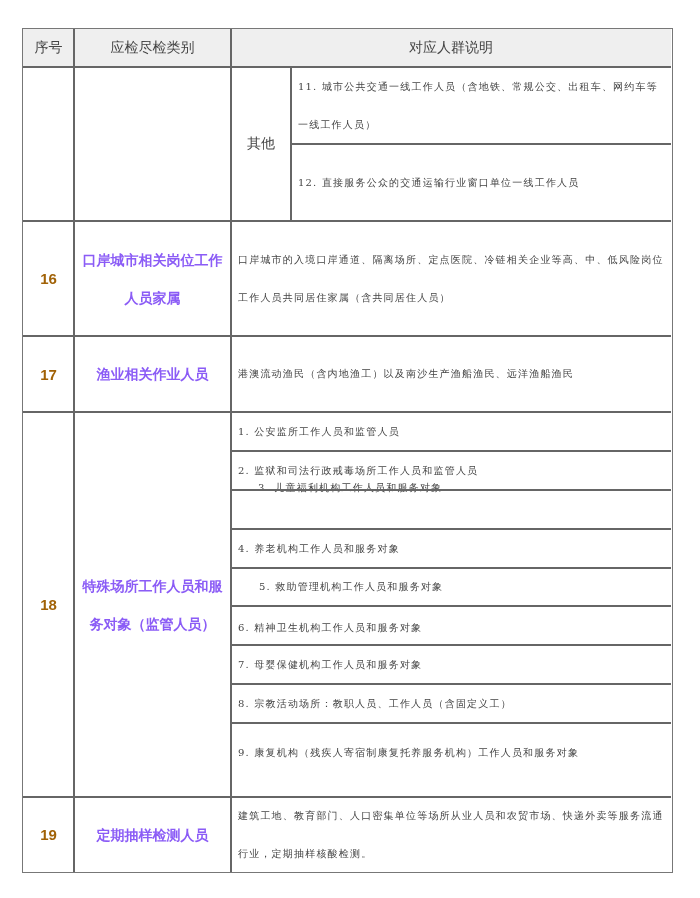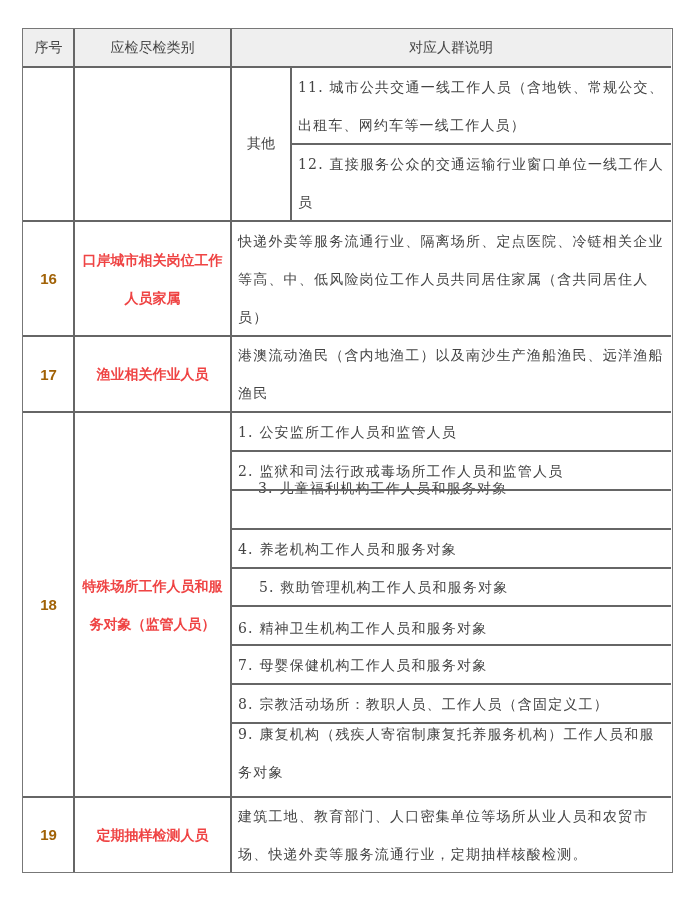--- a/index.html
+++ b/index.html
@@ -5,40 +5,40 @@
   html, body { margin: 0; padding: 0; background: #ffffff; }
   body { width: 700px; height: 898px; position: relative; overflow: hidden;
          font-family: "DejaVu Serif", "Liberation Serif", serif; color: #333; }
   .tbl { position: absolute; left: 22px; top: 28px; width: 651px; height: 845px;
          border: 1.5px solid #777; box-sizing: border-box; }
   .cell { position: absolute; box-sizing: border-box; display: flex; align-items: center; }
   .hdr { background: #efefef; justify-content: center; font-size: 14px; color: #444; }
   .vline { position: absolute; width: 1.5px; background: #666; }
   .hline { position: absolute; height: 1.5px; background: #666; }
   .num { justify-content: center; font-family: "Liberation Sans", sans-serif; font-weight: bold; font-size: 15px; color: #a16207; }
-  .cat { justify-content: center; text-align: center; font-weight: bold; font-size: 14px; color: #ef4444; line-height: 38px; padding: 12px 8px; border-radius: 15px; }
-  .desc { font-size: 14px; color: #444; line-height: 38px; padding: 0 6px 0 7px; letter-spacing: 1.2px; }
+  .cat { justify-content: center; text-align: center; font-weight: bold; font-size: 14px; color: #8b5cf6; line-height: 38px; padding: 12px 8px; border-radius: 15px; }
+  .desc { font-size: 10px; color: #444; line-height: 38px; padding: 0 6px 0 7px; letter-spacing: 1.2px; }
   .sub { justify-content: center; font-size: 14px; color: #444; }
 </style>
 </head>
 <body>
 
 <div class="tbl">
 
   <div class="cell hdr" style="left:0;top:0;width:51px;height:38px;">序号</div>
   <div class="cell hdr" style="left:51px;top:0;width:157px;height:38px;">应检尽检类别</div>
   <div class="cell hdr" style="left:208px;top:0;width:440px;height:38px;">对应人群说明</div>
 
   <div class="cell sub" style="left:208px;top:38px;width:60px;height:154px;">其他</div>
   <div class="cell desc" style="left:268px;top:38px;width:380px;height:77px;">11. 城市公共交通一线工作人员（含地铁、常规公交、出租车、网约车等一线工作人员）</div>
   <div class="cell desc" style="left:268px;top:115px;width:380px;height:77px;">12. 直接服务公众的交通运输行业窗口单位一线工作人员</div>
 
   <div class="cell num" style="left:0;top:192px;width:51px;height:115px;">16</div>
   <div class="cell cat" style="left:51px;top:192px;width:157px;height:115px;">口岸城市相关岗位工作人员家属</div>
-  <div class="cell desc" style="left:208px;top:192px;width:440px;height:115px;">快递外卖等服务流通行业、隔离场所、定点医院、冷链相关企业等高、中、低风险岗位工作人员共同居住家属（含共同居住人员）</div>
+  <div class="cell desc" style="left:208px;top:192px;width:440px;height:115px;">口岸城市的入境口岸通道、隔离场所、定点医院、冷链相关企业等高、中、低风险岗位工作人员共同居住家属（含共同居住人员）</div>
 
   <div class="cell num" style="left:0;top:307px;width:51px;height:76px;">17</div>
   <div class="cell cat" style="left:51px;top:307px;width:157px;height:76px;">渔业相关作业人员</div>
   <div class="cell desc" style="left:208px;top:307px;width:440px;height:76px;">港澳流动渔民（含内地渔工）以及南沙生产渔船渔民、远洋渔船渔民</div>
 
   <div class="cell num" style="left:0;top:383px;width:51px;height:385px;">18</div>
   <div class="cell cat" style="left:51px;top:383px;width:157px;height:385px;">特殊场所工作人员和服务对象（监管人员）</div>
   <div class="cell desc" style="left:208px;top:383px;width:440px;height:39px;">1. 公安监所工作人员和监管人员</div>
   <div class="cell desc" style="left:208px;top:422px;width:440px;height:39px;">2. 监狱和司法行政戒毒场所工作人员和监管人员</div>
   <div class="cell desc" style="left:208px;top:439px;width:440px;height:39px;margin-left:20px;">3. 儿童福利机构工作人员和服务对象</div>

